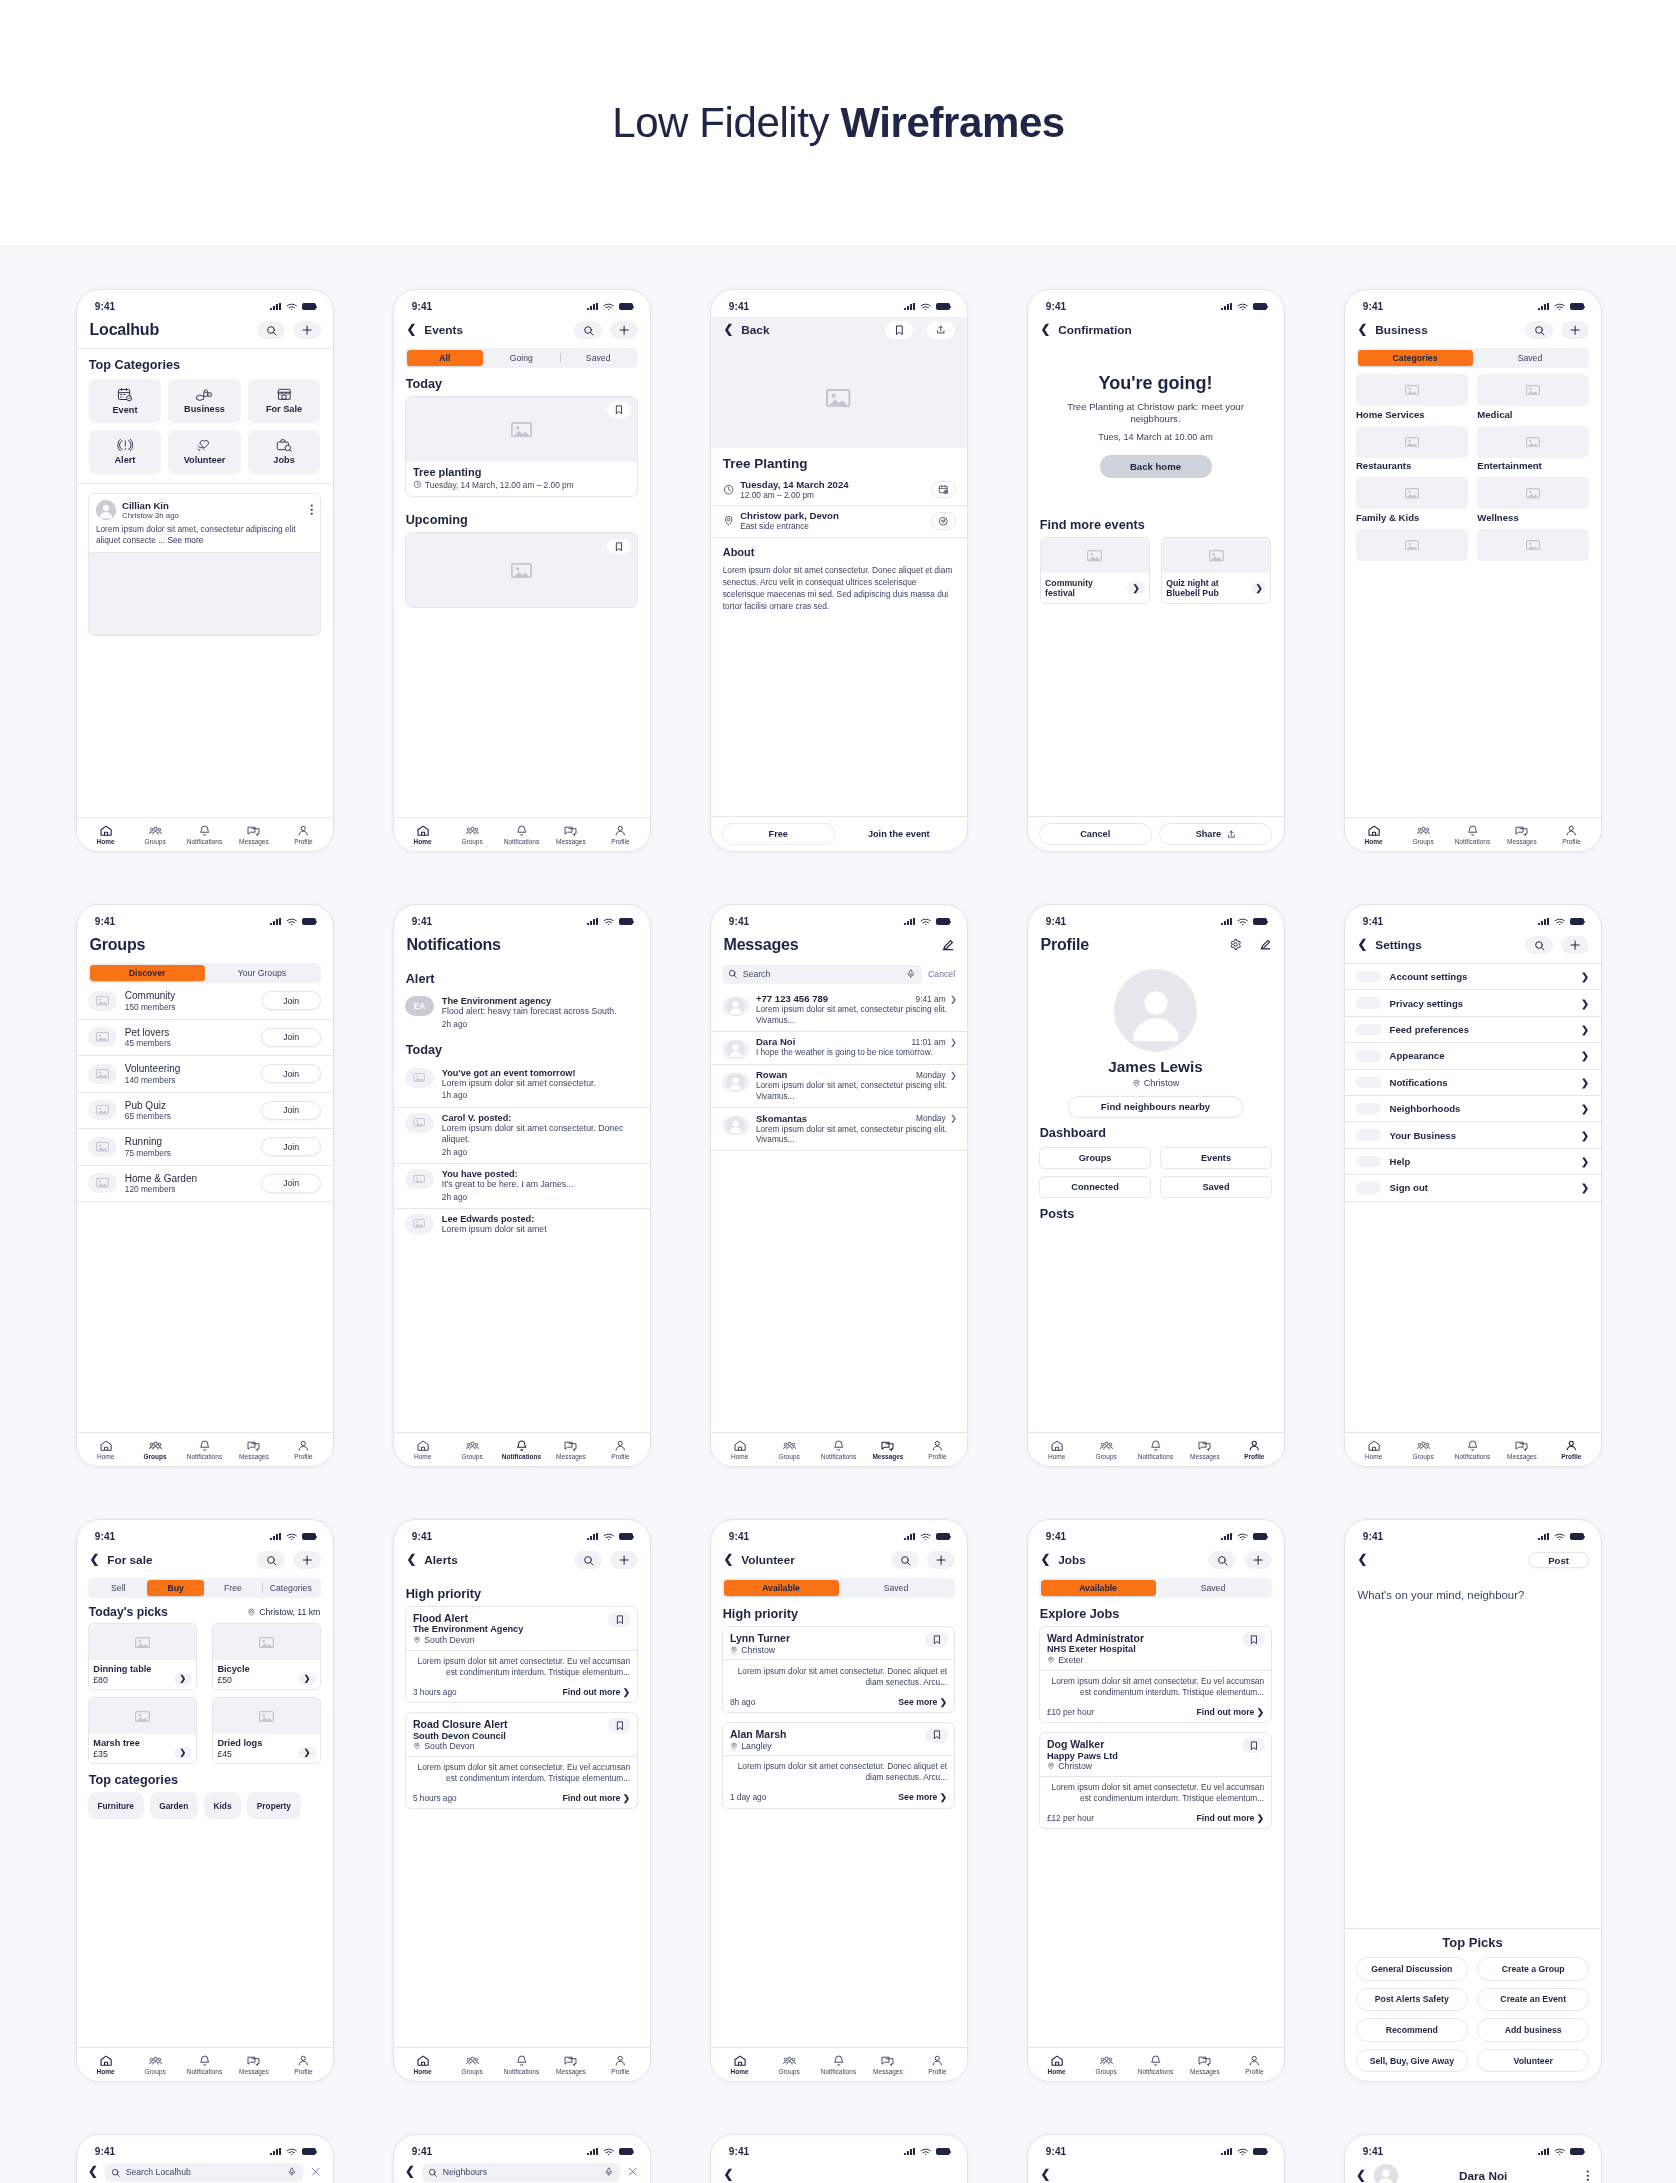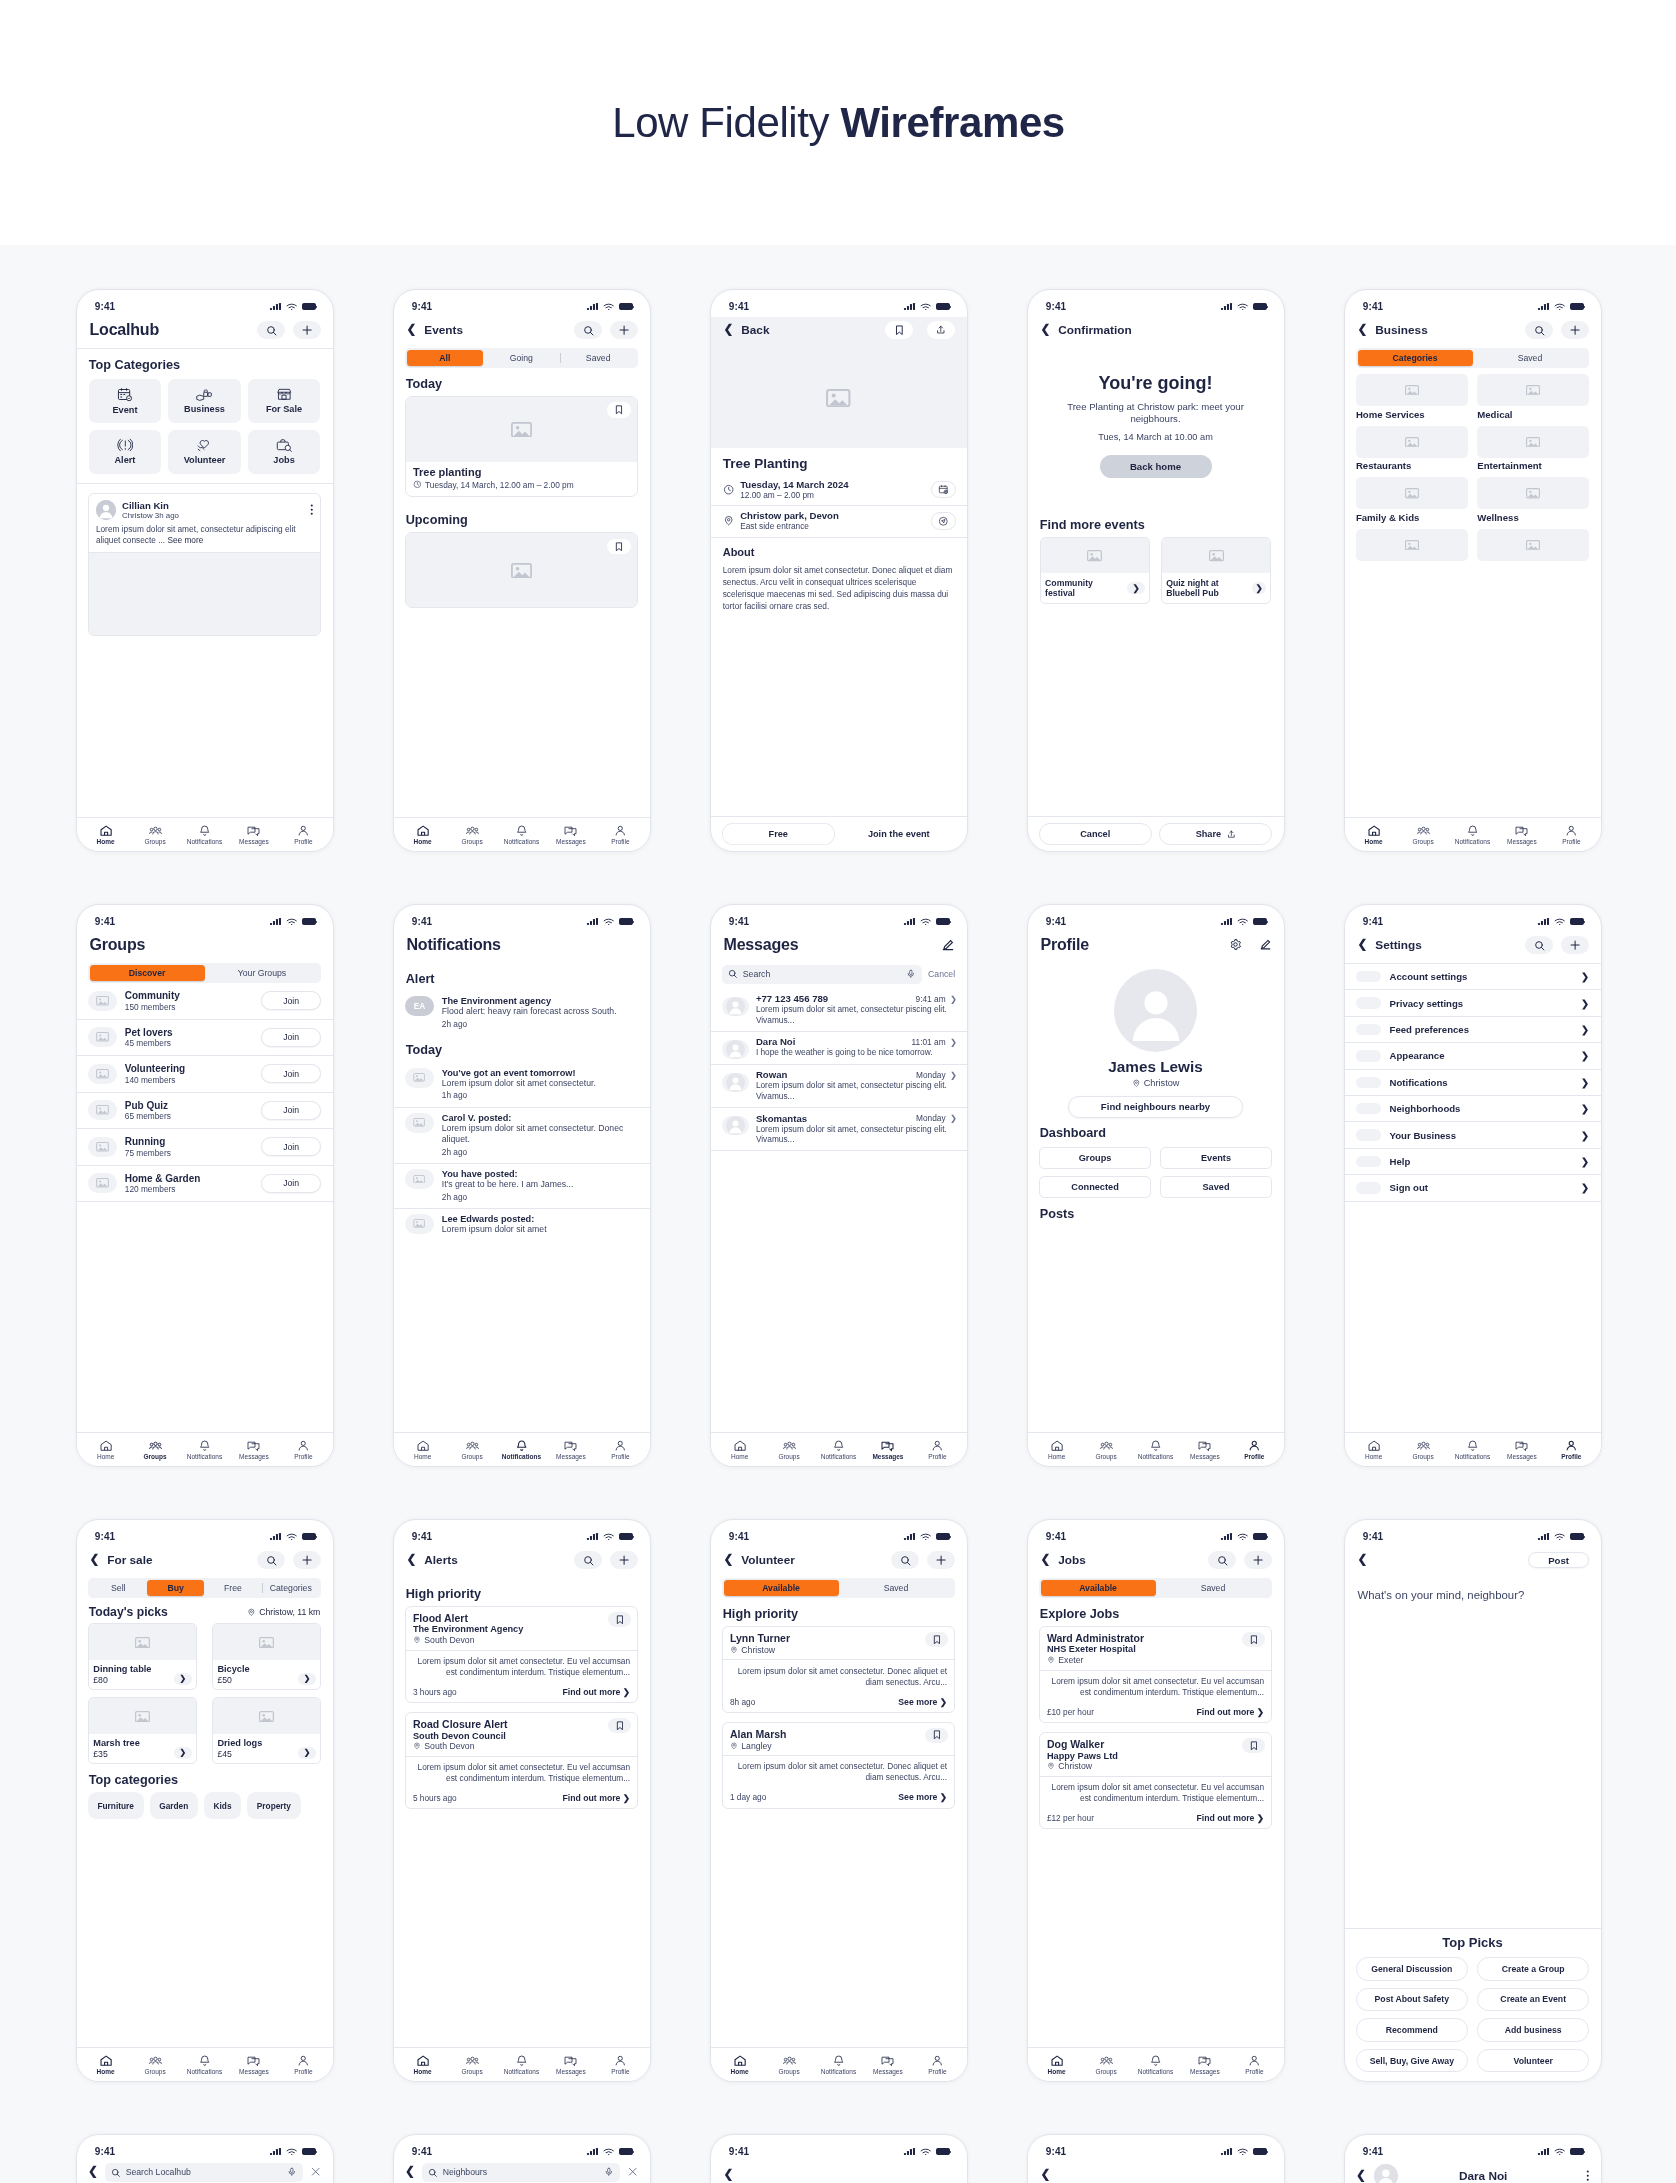--- a/index.html
+++ b/index.html
@@ -174,21 +174,21 @@
   .circ-arrow{ margin-left:auto; width:17.5px;height:12.2px;border-radius:6.1px;background:var(--fill);display:flex;align-items:center;justify-content:center;font-size:7.9px;font-weight:700; }
 
   
   .biz-grid{ display:grid; grid-template-columns:1fr 1fr; gap:6.1px 9.6px; padding:6.1px 11.4px 0; }
   .biz-img{ height:32px; }
   .biz-label{ font-size:9.6px; font-weight:700; margin-top:2.6px; }
 
   
   .glist .grow{ display:flex; align-items:center; gap:7.9px; padding:7px 11.4px; border-bottom:0.7px solid var(--line); }
   .gava{ width:29px;height:20px;border-radius:10px;background:var(--fill); display:flex;align-items:center;justify-content:center; flex:0 0 29px;}
-  .gname{ font-size:10px; font-weight:700; line-height:1.15; }
+  .gname{ font-size:10px; font-weight:400; line-height:1.15; }
   .gmem{ font-size:8.3px; color:var(--ink-soft); }
   .join-btn{ margin-left:auto; width:60px;height:19px;border-radius:9.6px;border:0.7px solid var(--line);background:#fff;
     display:flex;align-items:center;justify-content:center;font-size:8.7px;box-shadow:0 0.4px 1.3px rgba(0,0,0,.08); }
 
   
   .nrow{ display:flex; gap:7.9px; padding:5.2px 11.4px 6.1px; border-bottom:0.7px solid var(--line); }
   .nrow.noline{ border-bottom:none; }
   .nav-circ{ width:29px;height:20px;border-radius:10px;background:var(--fill);display:flex;align-items:center;justify-content:center;flex:0 0 29px; }
   .nav-circ.dark{ background:#c9ccd5; color:#fff; font-size:8.3px; font-weight:700; }
   .ntitle{ font-size:9.2px; font-weight:700; }
@@ -2110,21 +2110,21 @@
 <div class="content">
   <div class="composer">
               <div class="ph">What's on your mind, neighbour?</div>
             </div>
 </div>
 <div style="border-top:0.7px solid var(--line)">
   <div class="picks-title">Top Picks</div>
   <div class="pick-grid">
               <div class="pick-btn">General Discussion</div>
               <div class="pick-btn">Create a Group</div>
-              <div class="pick-btn">Post About Safety</div>
+              <div class="pick-btn">Post Alerts Safety</div>
               <div class="pick-btn">Create an Event</div>
               <div class="pick-btn">Recommend</div>
               <div class="pick-btn">Add business</div>
               <div class="pick-btn">Sell, Buy, Give Away</div>
               <div class="pick-btn">Volunteer</div>
             </div>
 </div>
         </div>
       </div>
       <div class="cell">

